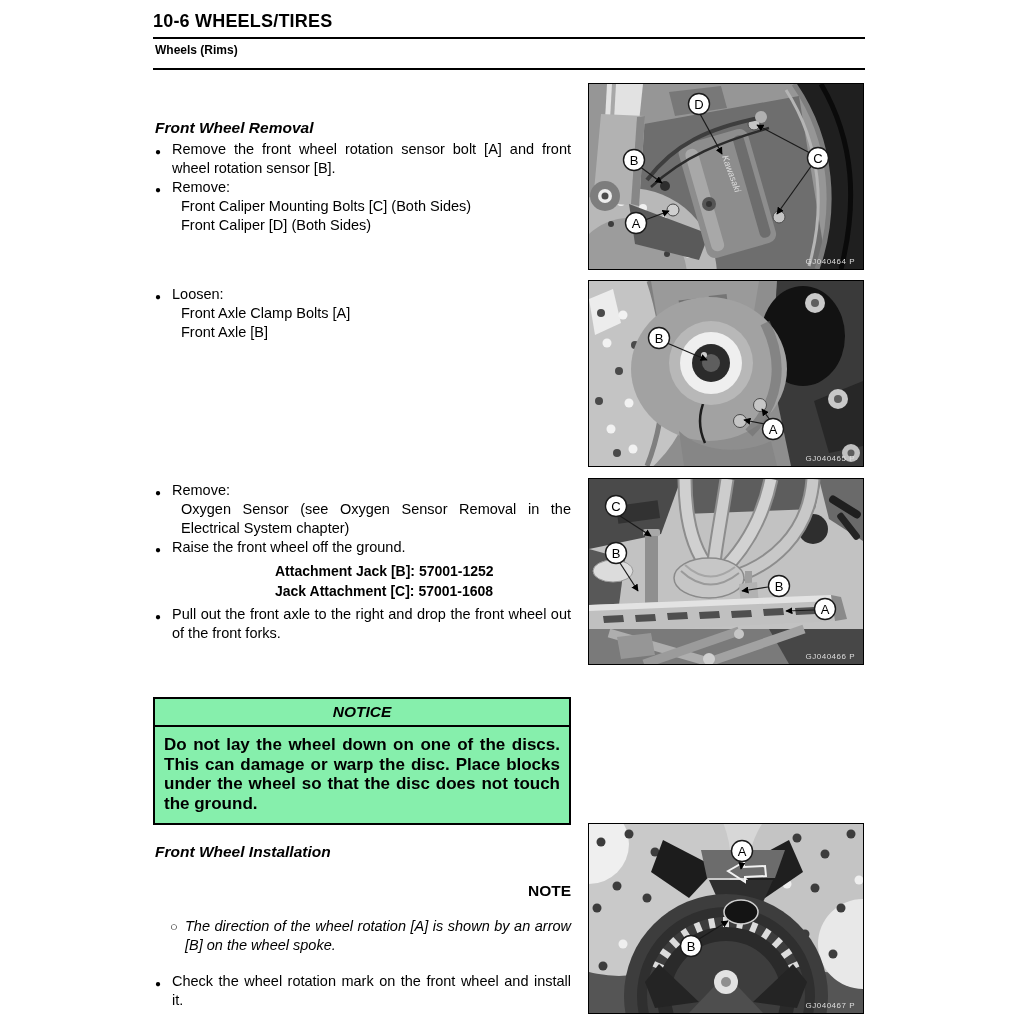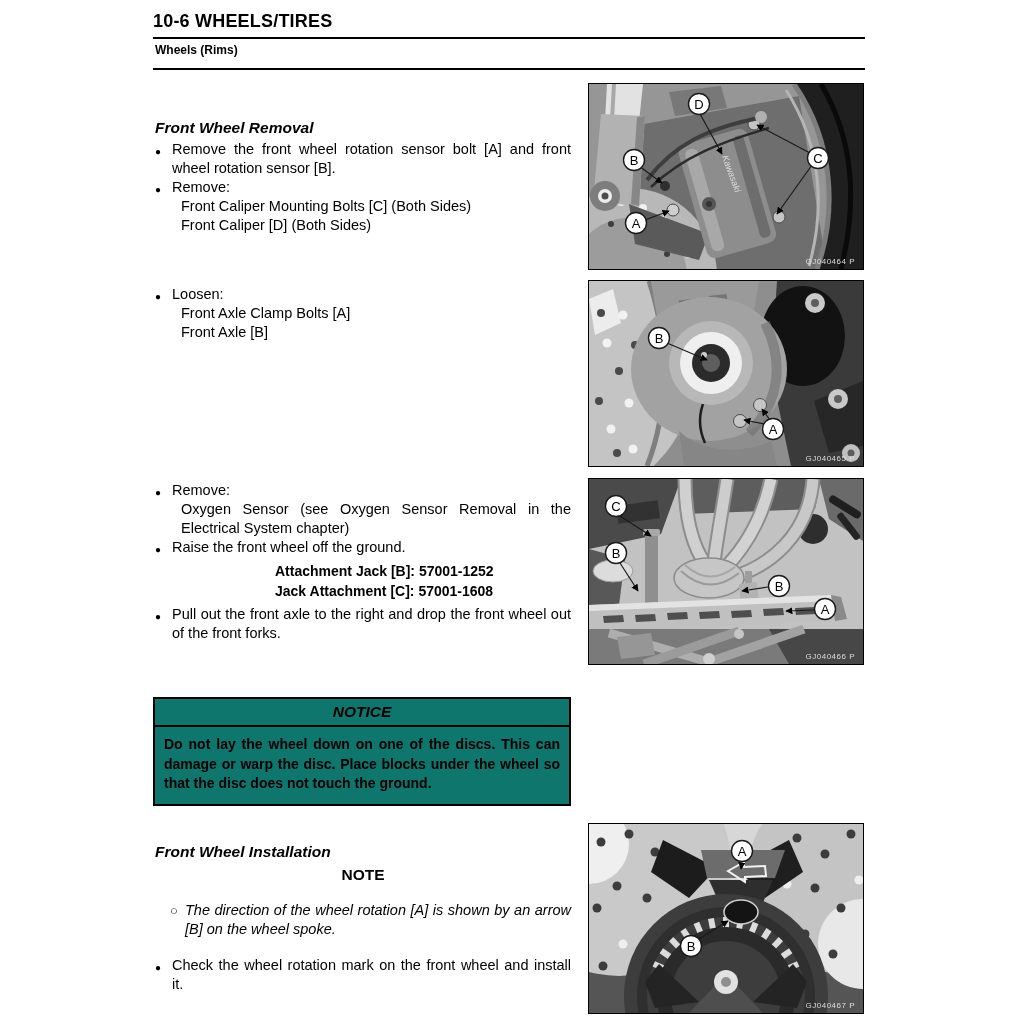--- a/index.html
+++ b/index.html
@@ -12,25 +12,25 @@
   .section-title{position:absolute;left:155px;top:43px;font-size:12px;font-weight:bold;}
   .col{position:absolute;left:155px;width:416px;font-size:14.5px;line-height:19px;}
   .subhead{font-style:italic;font-weight:bold;font-size:15.5px;margin-bottom:3px;}
   .bullet{position:relative;padding-left:17px;}
   .bullet::before{content:"\25CF";position:absolute;left:0;top:2px;font-size:10px;}
   .sub{padding-left:26px;}
   .just{text-align:justify;}
   .tools{font-weight:bold;font-size:14px;line-height:19.5px;margin-top:5px;margin-bottom:4px;}
   .tools .t1{padding-left:18px;}
   .tools .t2{padding-left:120px;}
-  .notice-box{position:absolute;left:153px;top:697px;width:414px;border:2px solid #000;background:#0f766e;}
+  .notice-box{position:absolute;left:153px;top:697px;width:414px;border:2px solid #000;background:#86efac;}
   .notice-title{text-align:center;font-weight:bold;font-style:italic;font-size:15.5px;
                 padding:4px 0 4px;border-bottom:2px solid #000;}
-  .notice-body{font-weight:bold;font-size:14px;line-height:19.5px;padding:8px 9px 10px;text-align:justify;}
-  .note-title{text-align:center;font-weight:bold;font-size:15.5px;margin-top:4px;}
+  .notice-body{font-weight:bold;font-size:17px;line-height:19.5px;padding:8px 9px 10px;text-align:justify;}
+  .note-title{text-align:right;font-weight:bold;font-size:15.5px;margin-top:20px;}
   .note-item{position:relative;padding-left:30px;font-style:italic;margin-top:17px;}
   .note-item::before{content:"\25CB";position:absolute;left:15px;top:0px;font-size:13px;font-style:normal;}
   .mt9{margin-top:17px;}
   .fig{position:absolute;left:588px;width:274px;}
   .fig svg{display:block;border:1px solid #000;background:#999;}
   .callout circle{fill:#fff;stroke:#1a1a1a;stroke-width:1.4px;}
   .callout text{font-family:"Liberation Sans",sans-serif;font-size:13px;fill:#000;text-anchor:middle;}
   .leader{stroke:#1a1a1a;stroke-width:1.2px;fill:none;}
   .figcode{font-family:"Liberation Sans",sans-serif;font-size:8px;fill:#dedede;letter-spacing:.5px;text-anchor:end;}
 </style>

